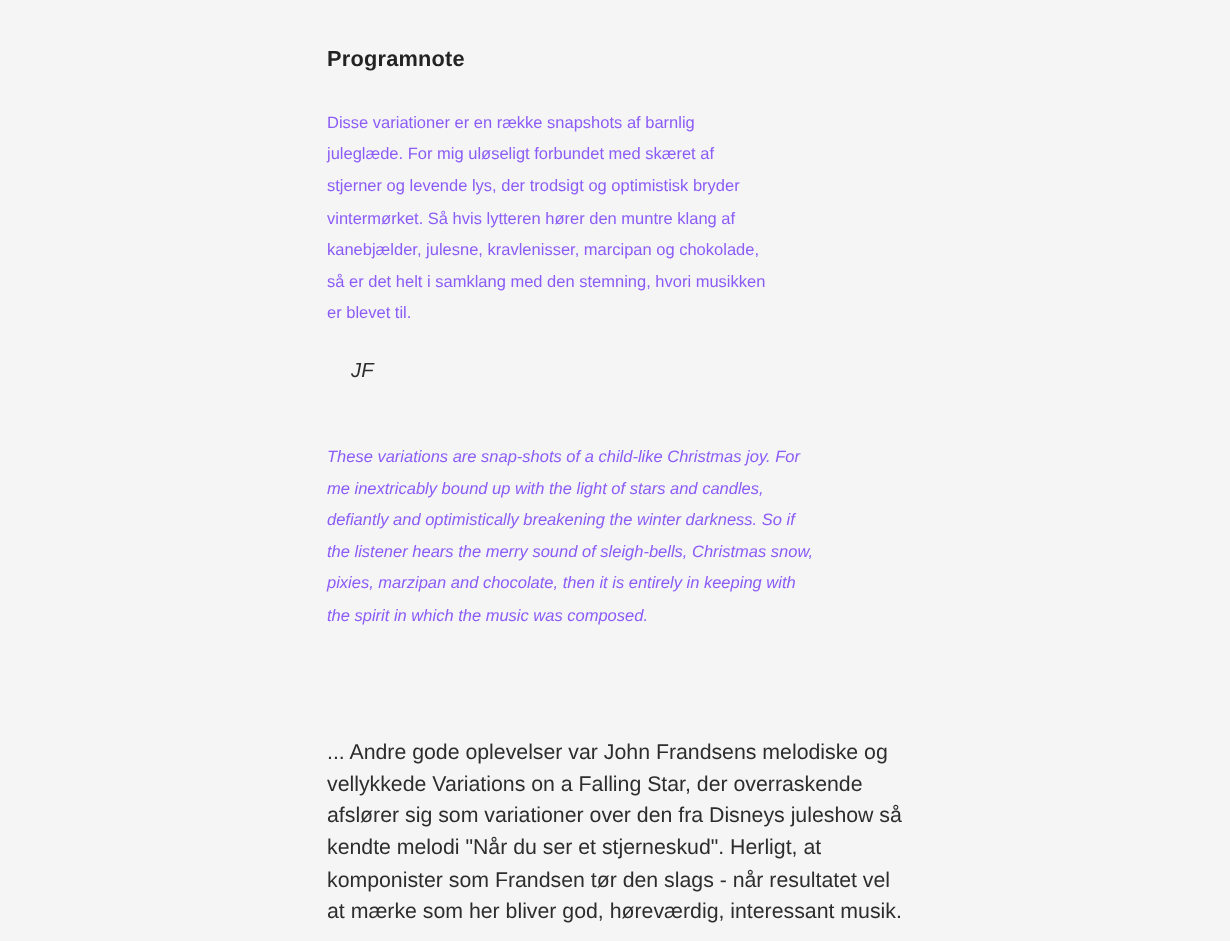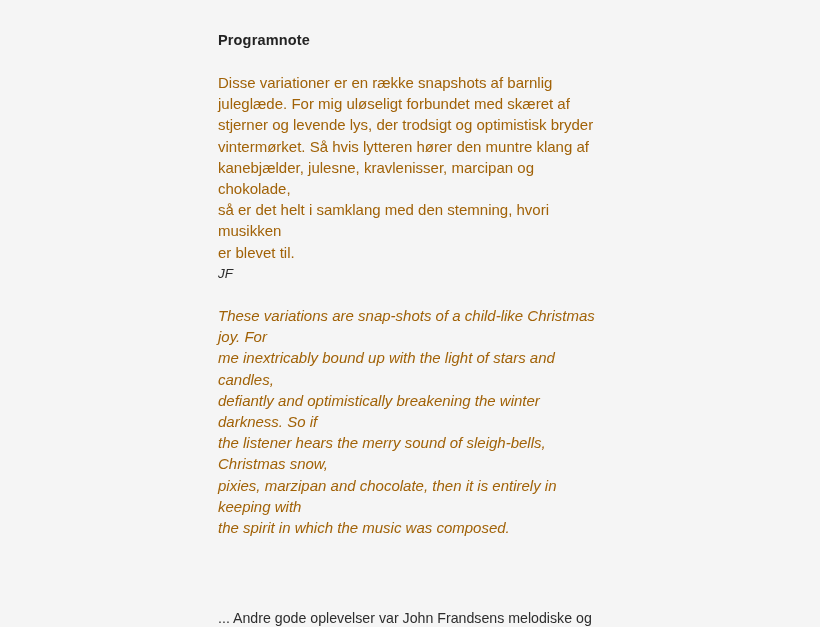--- a/index.html
+++ b/index.html
@@ -28,34 +28,34 @@
   }
   .section-heading {
     font-size: 14.5px;
     font-weight: bold;
     letter-spacing: 0.15px;
     line-height: 21px;
     margin: 0 0 21px 0;
     color: #232323;
   }
   .body-para {
-    font-size: 15px;
+    font-size: 11px;
     line-height: 21.2px;
     margin: 0;
-    color: #a16207;
+    color: #8b5cf6;
     white-space: pre-line;
   }
   .body-para.italic {
     font-style: italic;
   }
   .signature {
     font-size: 13.5px;
     font-style: italic;
     line-height: 21.2px;
-    margin: 0;
+    margin: 16px;
     color: #2d2d2d;
   }
   .spacer-line {
     height: 21px;
   }
   .spacer-section {
     height: 70px;
   }
   .review-block {
     width: 388px;

